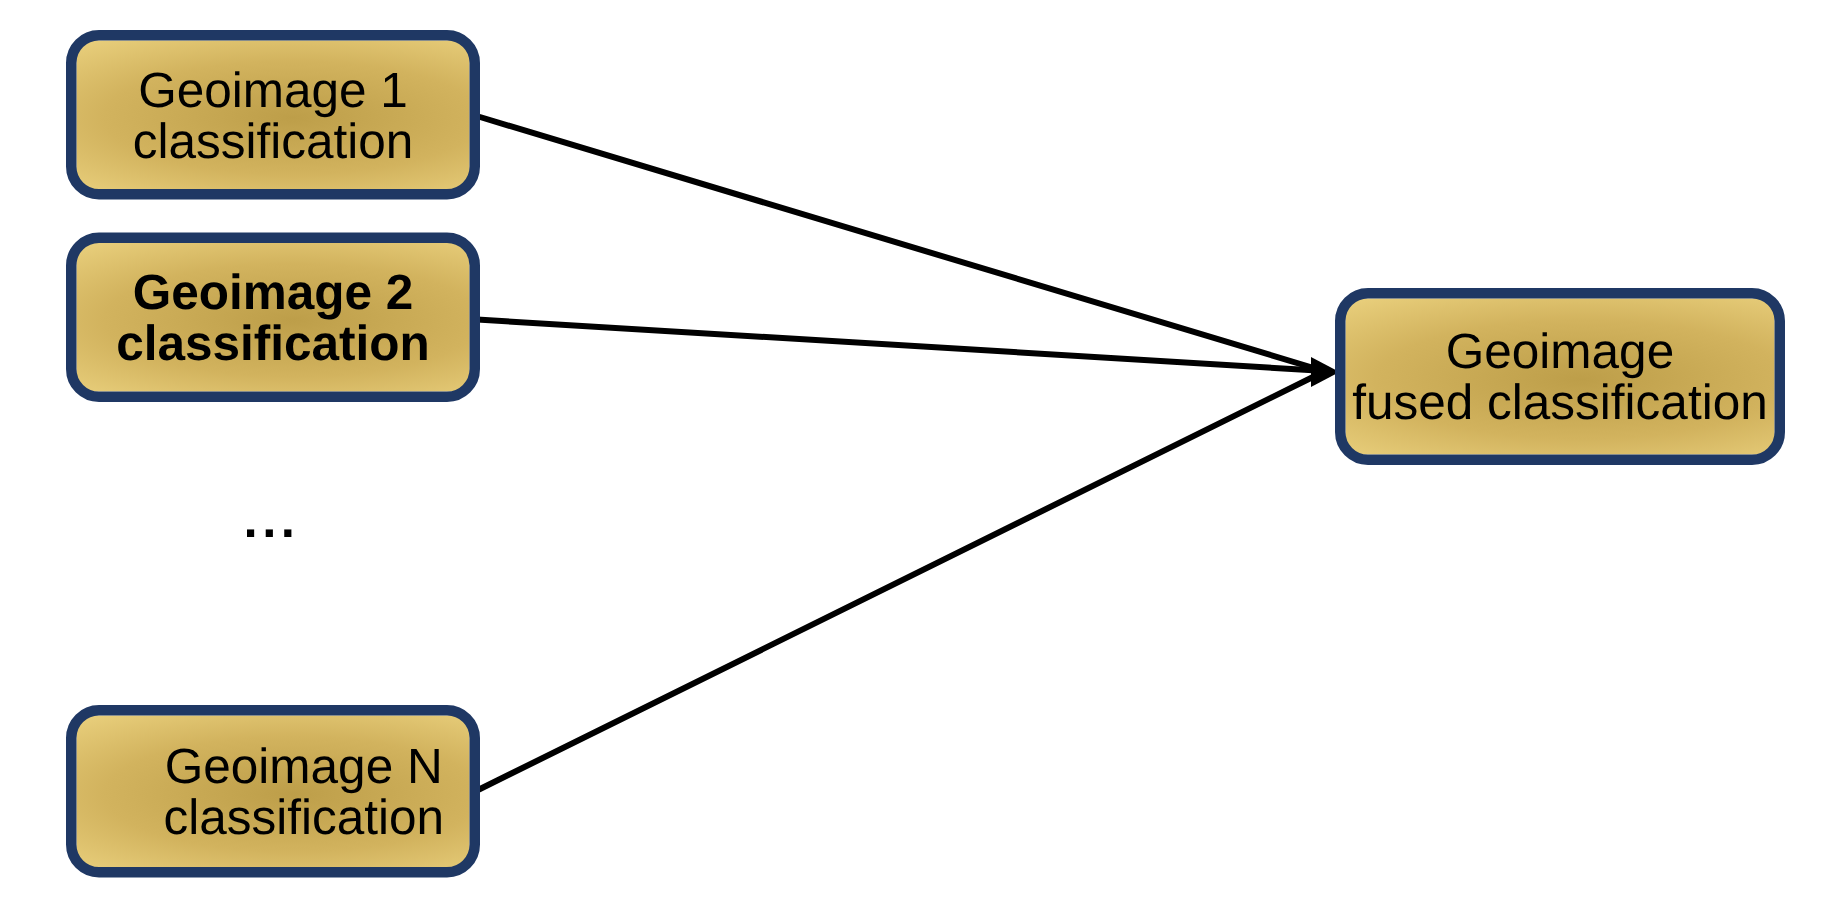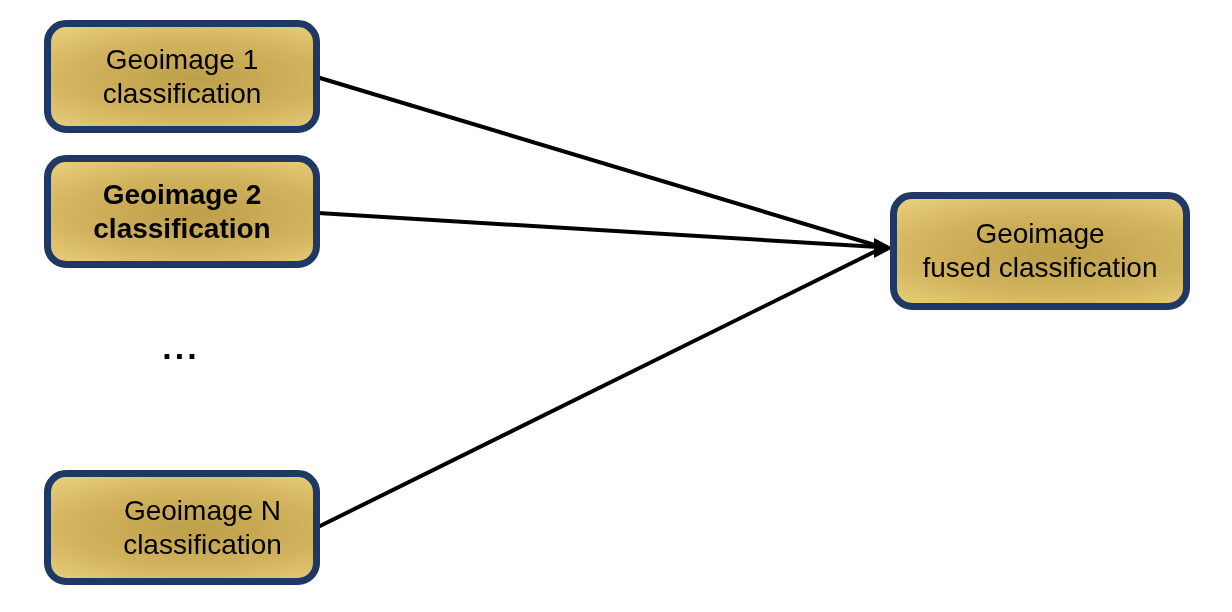--- a/index.html
+++ b/index.html
@@ -33,21 +33,21 @@
       var(--box-fill-dark, #BD9E49) 0%,
       #d2b35e 40%,
       var(--box-fill-mid, #e7cd7a) 68%,
       var(--box-fill-light, #F2DC90) 100%);
     display: flex;
     flex-direction: column;
     justify-content: center;
     align-items: center;
     text-align: center;
     color: var(--text, #000000);
-    font-size: 28px;
+    font-size: 33px;
     line-height: 34px;
   }
   .node-geo1 { left: 44px; top: 20px;  width: 276px; height: 113px; }
   .node-geo2 { left: 44px; top: 155px; width: 276px; height: 113px; font-weight: bold; }
   .node-geoN { left: 44px; top: 470px; width: 276px; height: 115px; padding-left: 41px; }
   .node-fused { left: 890px; top: 192px; width: 300px; height: 118px; }
   .node-line { display: block; }
   .ellipsis {
     position: absolute;
     left: 145px;

